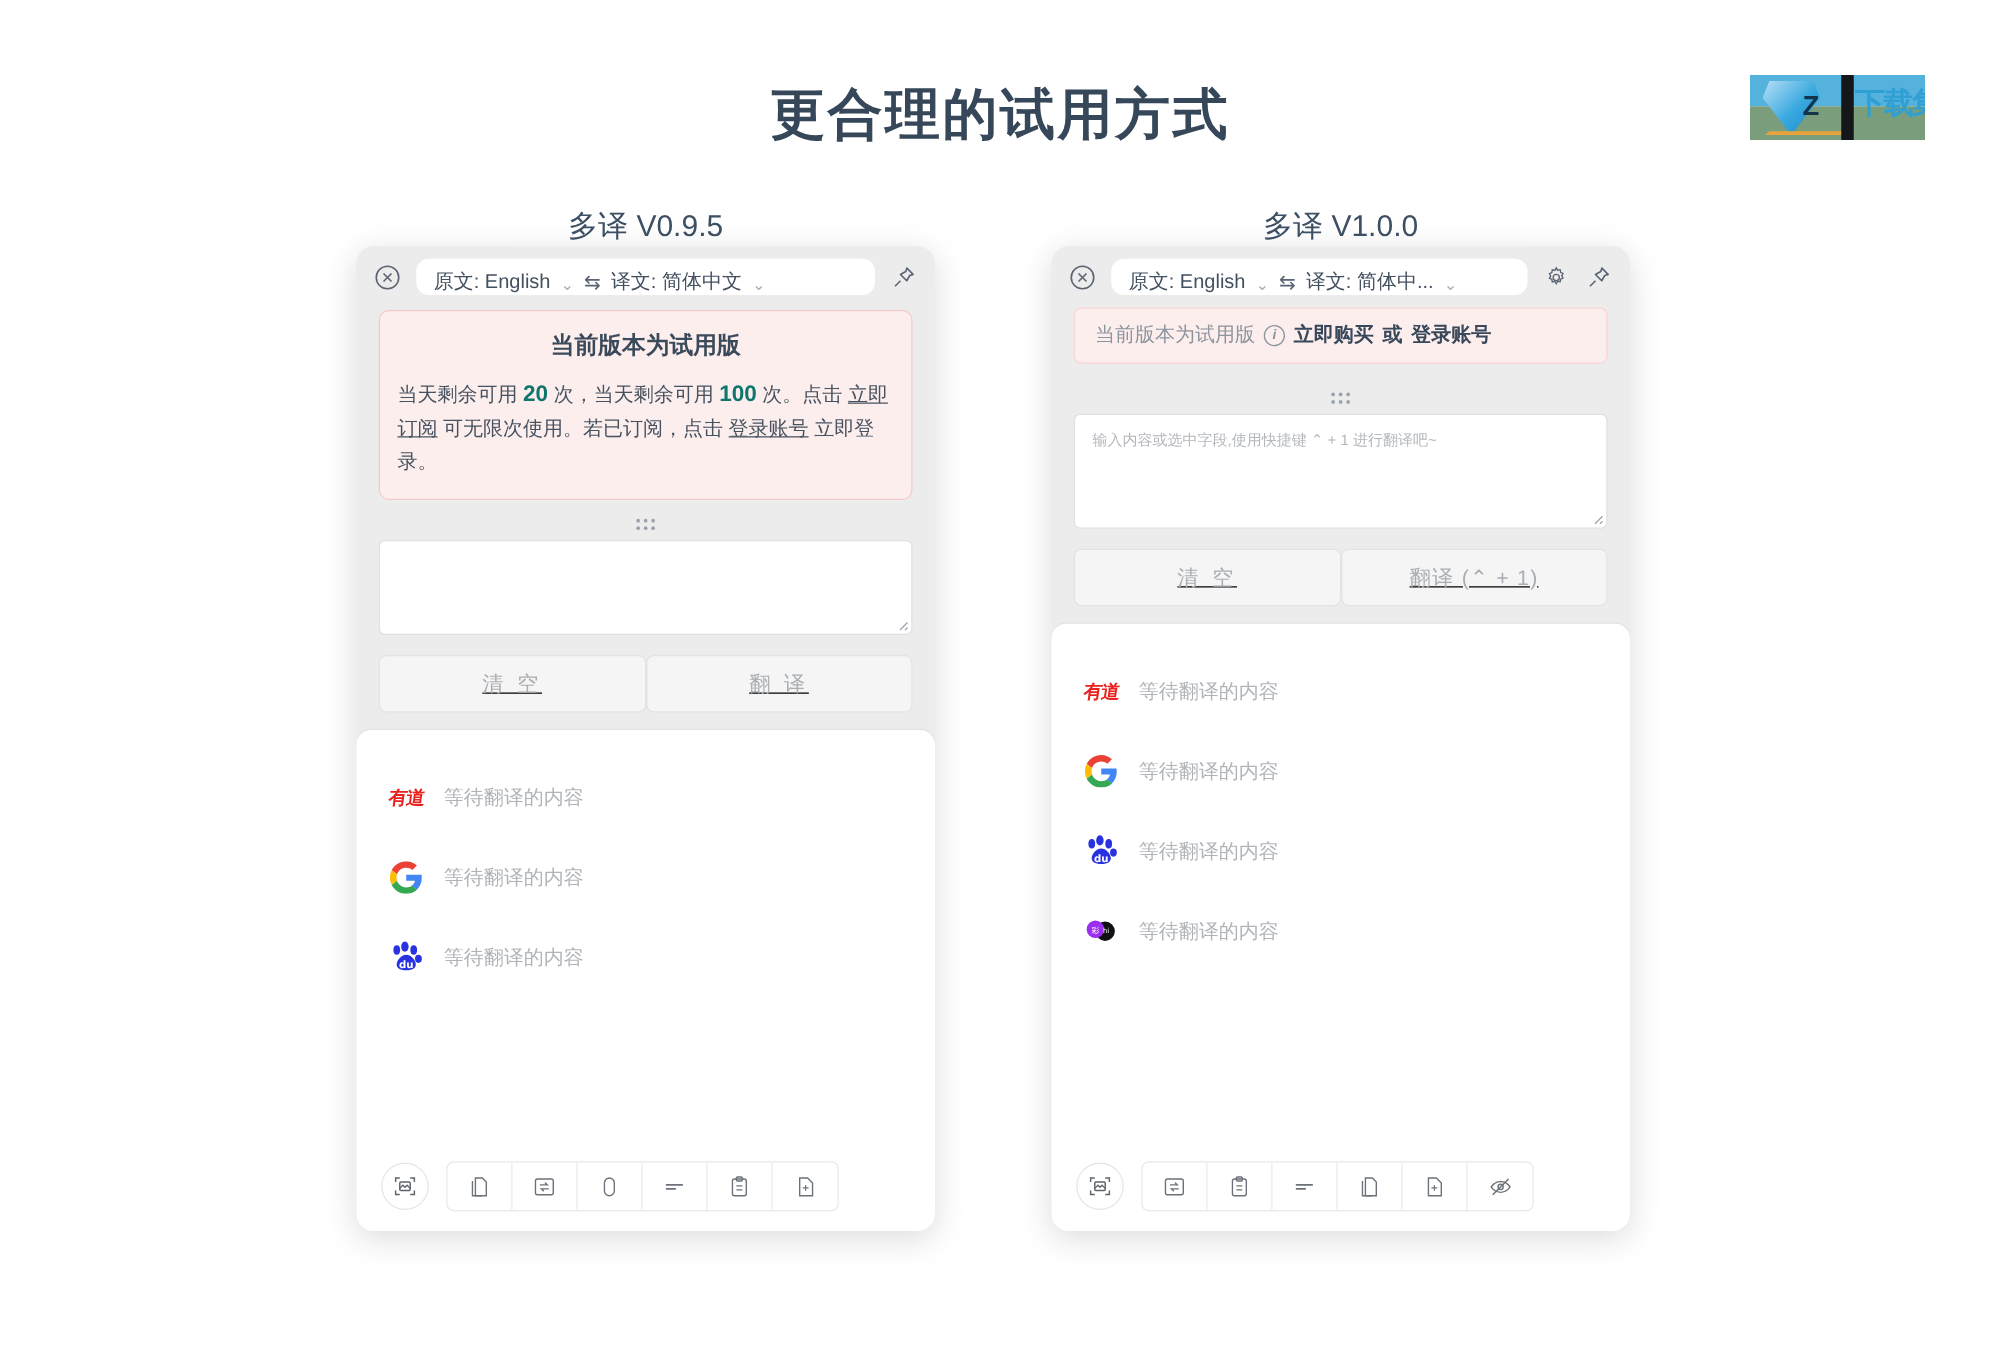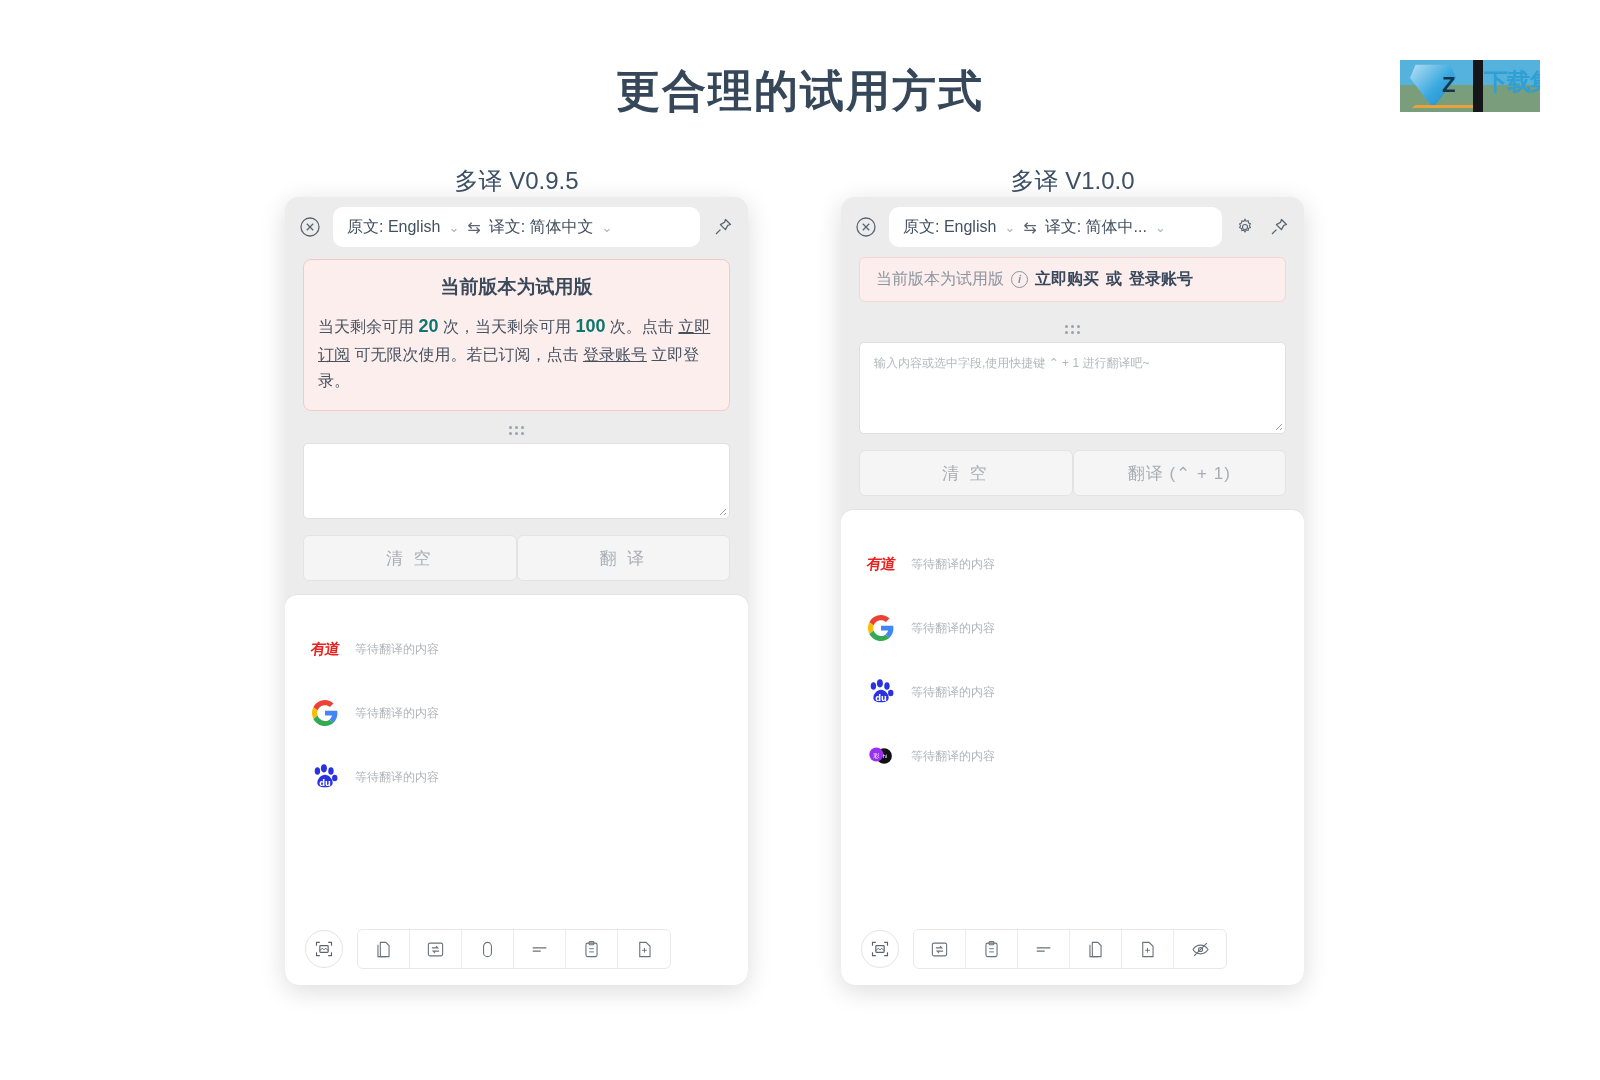--- a/index.html
+++ b/index.html
@@ -96,23 +96,23 @@
   }
   .icon-btn {
     width: 26px; height: 26px;
     display: flex; align-items: center; justify-content: center;
     color: #5a6472;
     flex: 0 0 auto;
   }
   .lang-pill {
     background: #ffffff;
     border-radius: 10px;
-    height: 40px;
-    display: flex;
-    align-items: center;
+    height: 29px;
+    display: flex;
+    align-items: flex-end;
     padding: 0 14px;
     gap: 8px;
     flex: 1 1 auto;
     min-width: 0;
   }
   .lang-label {
     font-size: 16px;
     color: #43505f;
     white-space: nowrap;
     overflow: hidden;
@@ -199,20 +199,21 @@
     width: 11px; height: 11px;
     pointer-events: none;
     color: #9aa2ac;
   }
 
   
   .actions {
     display: flex;
     gap: 0;
     padding: 16px 18px 14px 18px;
+    text-decoration: underline;
   }
   .act-btn {
     flex: 1 1 0;
     height: 46px;
     background: #f5f5f5;
     border: 1px solid #e3e3e3;
     border-radius: 6px;
     font-family: "Liberation Sans", "DejaVu Sans", sans-serif;
     font-size: 17px;
     color: #a9aeb4;
@@ -230,21 +231,21 @@
     box-shadow: 0 -1px 0 rgba(0,0,0,0.04);
   }
   .res-list { padding: 22px 0 0 0; flex: 1 1 auto; }
   .res-row {
     display: flex;
     align-items: center;
     gap: 16px;
     padding: 0 26px;
     height: 64px;
   }
-  .res-text { font-size: 12px; color: #b0b4b9; }
+  .res-text { font-size: 16px; color: #b0b4b9; }
   .logo {
     width: 28px; height: 28px;
     flex: 0 0 auto;
     display: flex; align-items: center; justify-content: center;
     position: relative;
   }
   .logo-youdao {
     font-size: 15px; font-weight: bold; color: #e8231f;
     font-family: "DejaVu Sans", sans-serif;
     letter-spacing: -1px;

